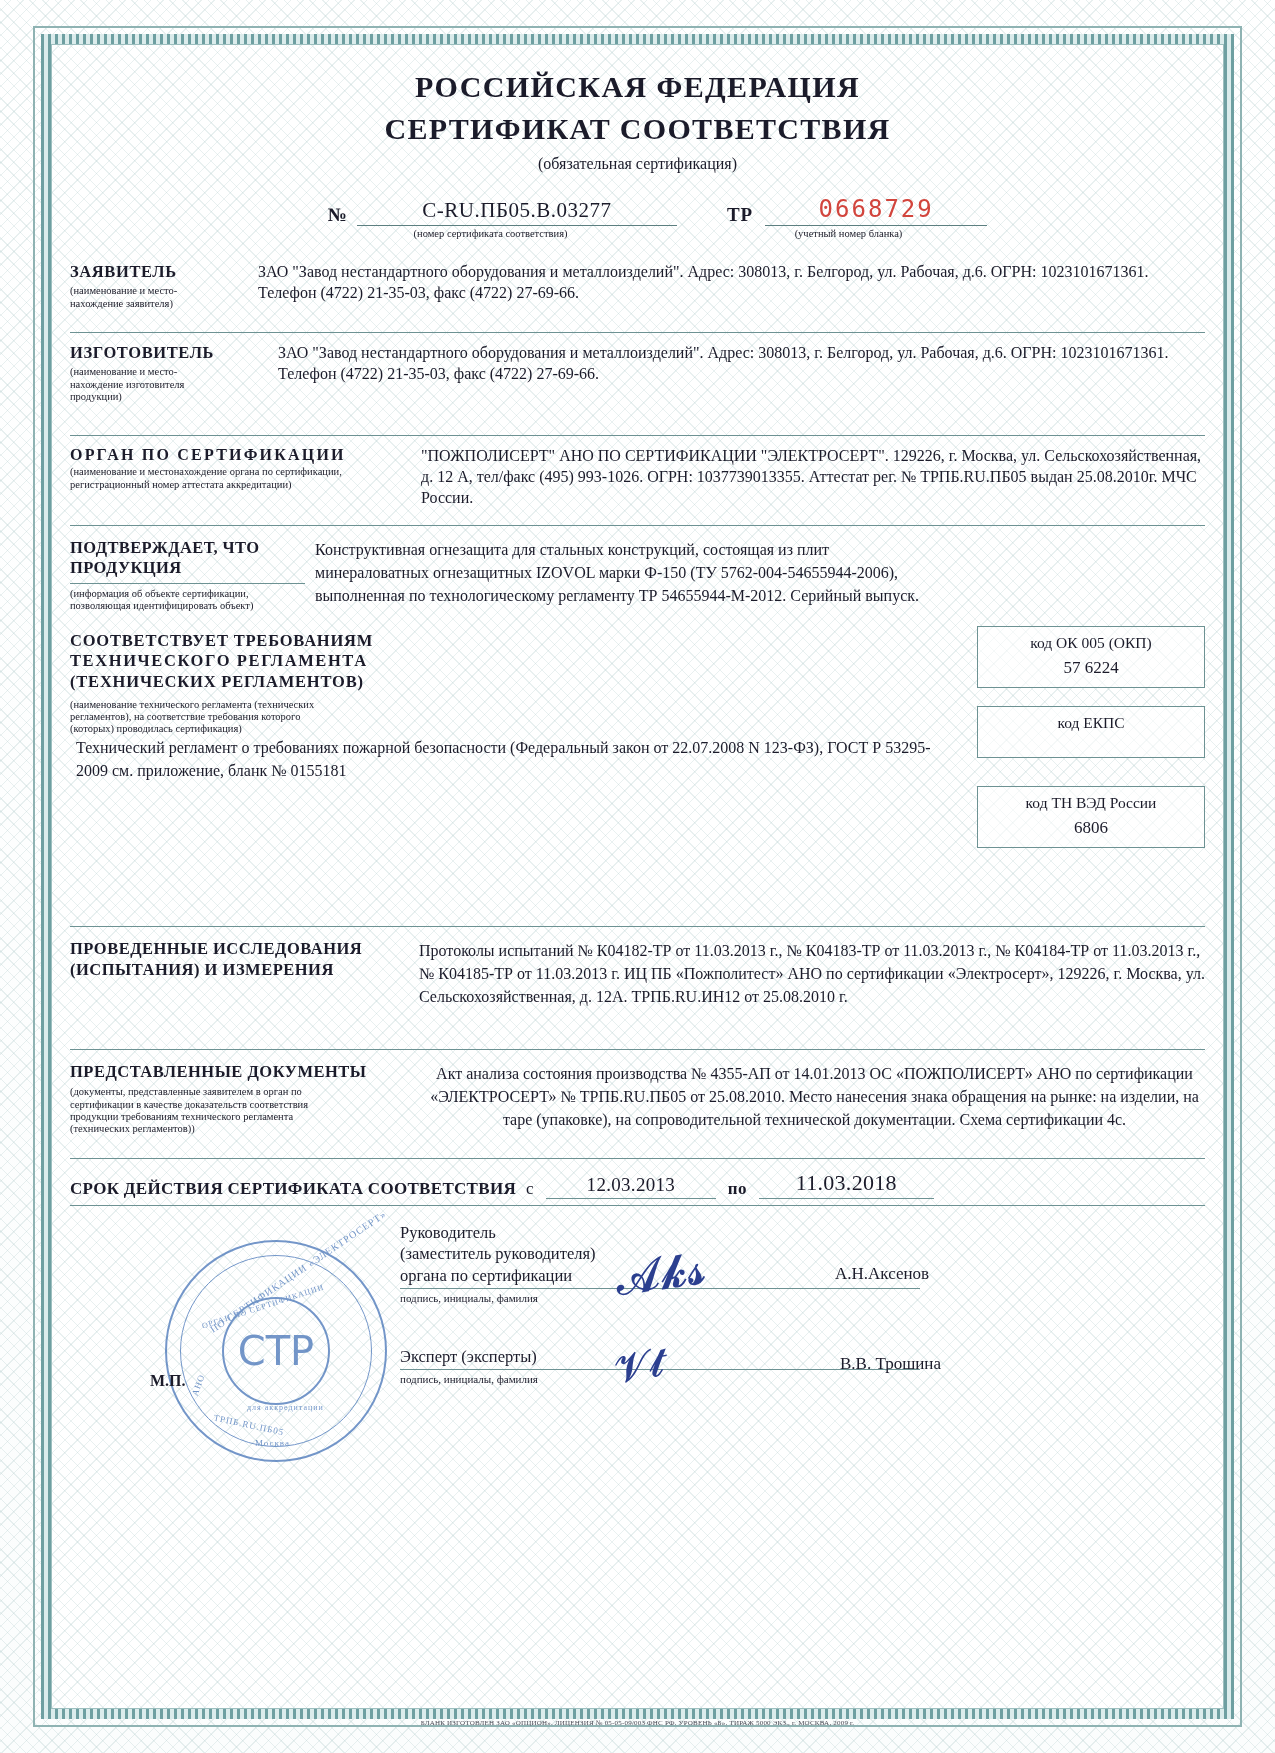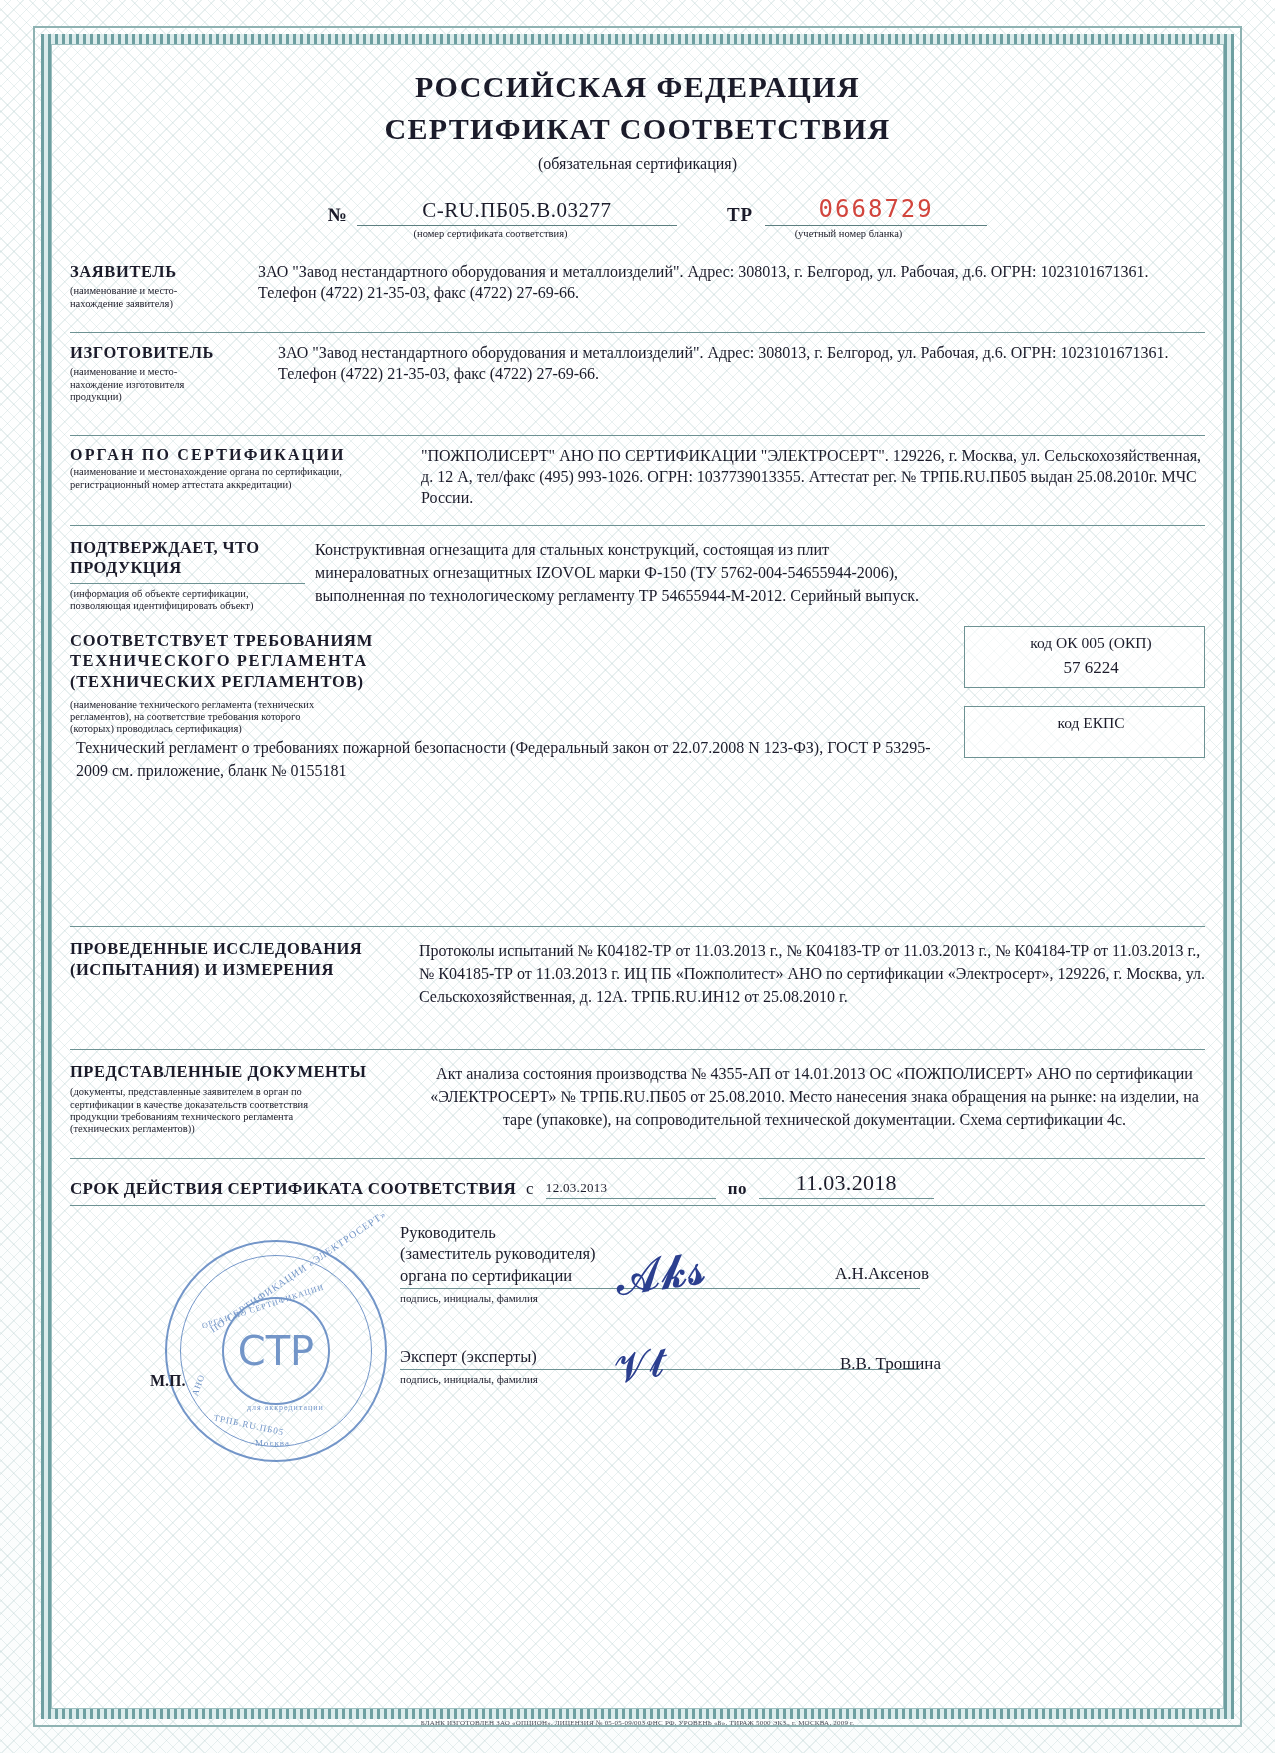--- a/index.html
+++ b/index.html
@@ -134,21 +134,20 @@
 
   .sec-body .lbl { font-size: 16px; letter-spacing: 2.2px; }
   .sec-body .cap { margin-top: 1px; }
 
   .codebox {
     position: absolute;
     right: 0;
     border: 1px solid #6d9293;
     text-align: center;
     background: rgba(255,255,255,0.55);
-    padding-left: 13px;
   }
   .codebox .ct { font-size: 15.5px; padding: 7px 10px 2px; }
   .codebox .cv { font-size: 17px; padding: 4px 10px 9px; }
 
   .prod-label { font-weight: bold; font-size: 16.5px; letter-spacing: 0.4px; line-height: 1.25; }
   .underline-soft { border-bottom: 1px solid #6d9293; }
 
   .sig-area { margin-top: 16px; position: relative; height: 215px; }
   .stamp {
     position: absolute;
@@ -195,21 +194,21 @@
   .scribble { position: absolute; color: #2b3f8f; font-family: "DejaVu Sans", sans-serif; }
 
   .validity {
     margin-top: 4px;
     display: flex;
     align-items: flex-end;
     font-size: 17px;
     font-weight: bold;
     letter-spacing: 0.3px;
   }
-  .validity .v1 { border-bottom: 1px solid #6d9293; width: 170px; text-align: left; font-weight: normal; font-size: 13px; padding-bottom: 2px; margin: 0 12px; }
+  .validity .v1 { border-bottom: 1px solid #6d9293; width: 170px; text-align: center; font-weight: normal; font-size: 19px; padding-bottom: 2px; margin: 0 12px; }
   .validity .v2 { border-bottom: 1px solid #6d9293; width: 175px; text-align: center; font-weight: normal; font-size: 22px; padding-bottom: 2px; margin-left: 12px; }
 
   .footer {
     position: absolute;
     left: 0; right: 0; bottom: -24px;
     text-align: center;
     font-size: 7px;
     color: #4a4a55;
     letter-spacing: 0.2px;
   }
@@ -307,20 +306,24 @@
         <div style="flex:1; padding-left:6px; padding-right:260px;">
           <div class="val" style="line-height:1.45;">Технический регламент о требованиях пожарной безопасности (Федеральный закон от 22.07.2008 N 123-ФЗ), ГОСТ Р 53295-2009 см. приложение, бланк № 0155181</div>
         </div>
       </div>
 
       <div class="codebox" style="top:168px; width:226px;">
         <div class="ct">код ЕКПС</div>
         <div class="cv" style="min-height:10px;"></div>
       </div>
 
+      <div class="codebox" style="top:248px; width:226px;">
+        <div class="ct">код ТН ВЭД России</div>
+        <div class="cv">6806</div>
+      </div>
     </div>
 
     <div class="hr" style="margin-top:144px;"></div>
 
     <div class="row" style="margin-top:12px;">
       <div style="width:345px;">
         <div class="prod-label" style="letter-spacing:0.5px;">ПРОВЕДЕННЫЕ ИССЛЕДОВАНИЯ</div>
         <div class="prod-label" style="letter-spacing:0.5px;">(ИСПЫТАНИЯ) И ИЗМЕРЕНИЯ</div>
       </div>
       <div style="flex:1; padding-left:4px;">

